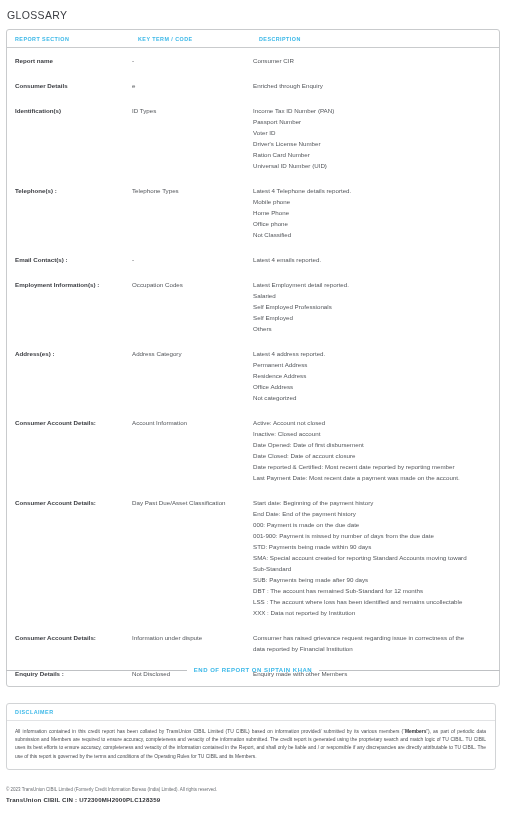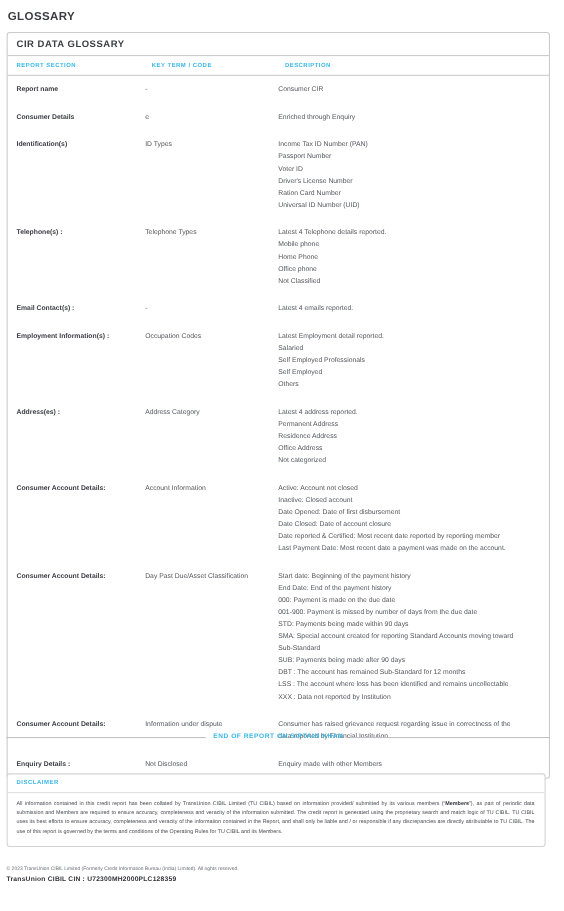--- a/index.html
+++ b/index.html
@@ -20,21 +20,21 @@
     overflow: hidden;
     padding: 0;
   }
 
   
   .page-title {
     position: absolute;
     left: 7px;
     top: 9px;
     font-size: 10.5px;
-    font-weight: bold;
+    font-weight: normal;
     letter-spacing: 0.35px;
     color: #3b3d42;
   }
 
   
   .card {
     position: absolute;
     left: 6px;
     top: 29px;
     width: 494px;
@@ -164,21 +164,20 @@
   }
 </style>
 </head>
 <body>
 
 <div class="page">
 
   <div class="page-title">GLOSSARY</div>
 
   <div class="card">
-    <div class="card-head">CIR DATA GLOSSARY</div>
 
     <div class="col-head">
       <span class="ch1">REPORT SECTION</span>
       <span class="ch2">KEY TERM / CODE</span>
       <span class="ch3">DESCRIPTION</span>
     </div>
 
     <table class="glossary">
       <tbody>
           <tr>

